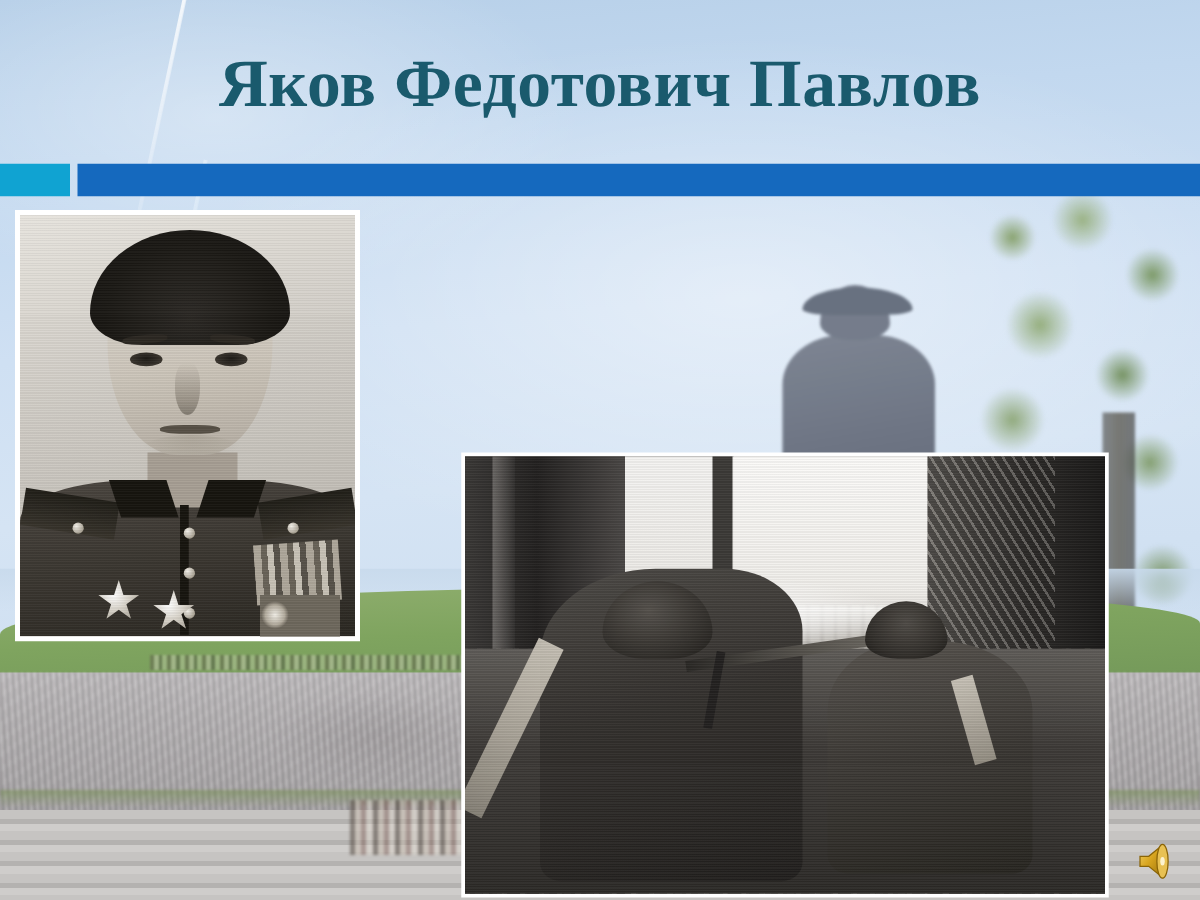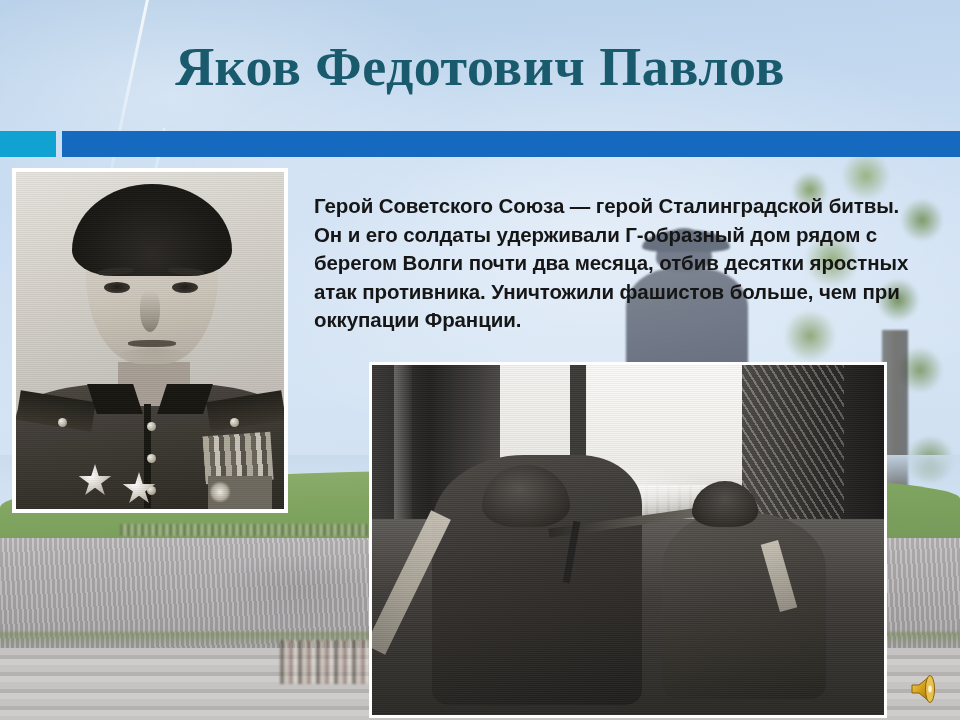--- a/index.html
+++ b/index.html
@@ -668,21 +668,20 @@
       <div class="p-btn" style="left:42px; top:246px;"></div>
       <div class="p-btn" style="left:214px; top:246px;"></div>
       <div class="p-medalbar"></div>
       <div class="p-medals"></div>
       <div class="p-star" style="left:62px; top:292px;"></div>
       <div class="p-star" style="left:106px; top:300px;"></div>
       <div class="p-grain"></div>
     </div>
   </div>
 
-  <div class="body-text">Герой Советского Союза  — герой Сталинградской битвы. Он и его солдаты удерживали Г-образный дом рядом с берегом Волги почти два месяца, отбив десятки яростных атак противника. Уничтожили фашистов больше, чем при  оккупации Франции.</div>
 
   <div class="battle-frame">
     <div class="battle">
       <div class="b-window"></div>
       <div class="b-window2"></div>
       <div class="b-skyline"></div>
       <div class="b-glare"></div>
       <div class="b-mullion"></div>
       <div class="b-wallL"></div>
       <div class="b-wallL2"></div>

